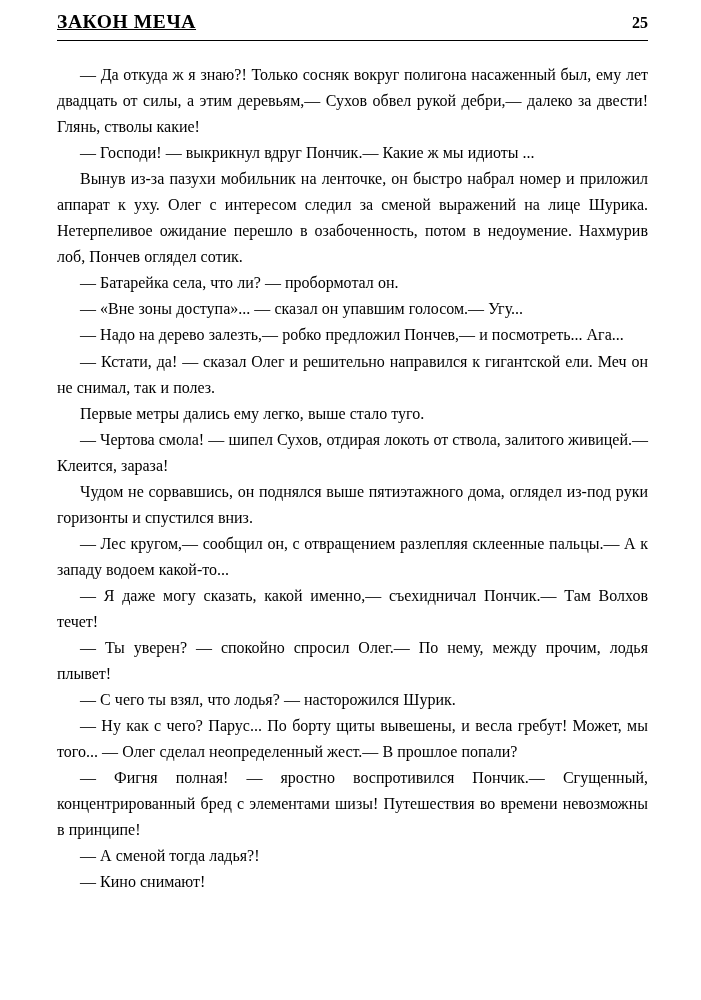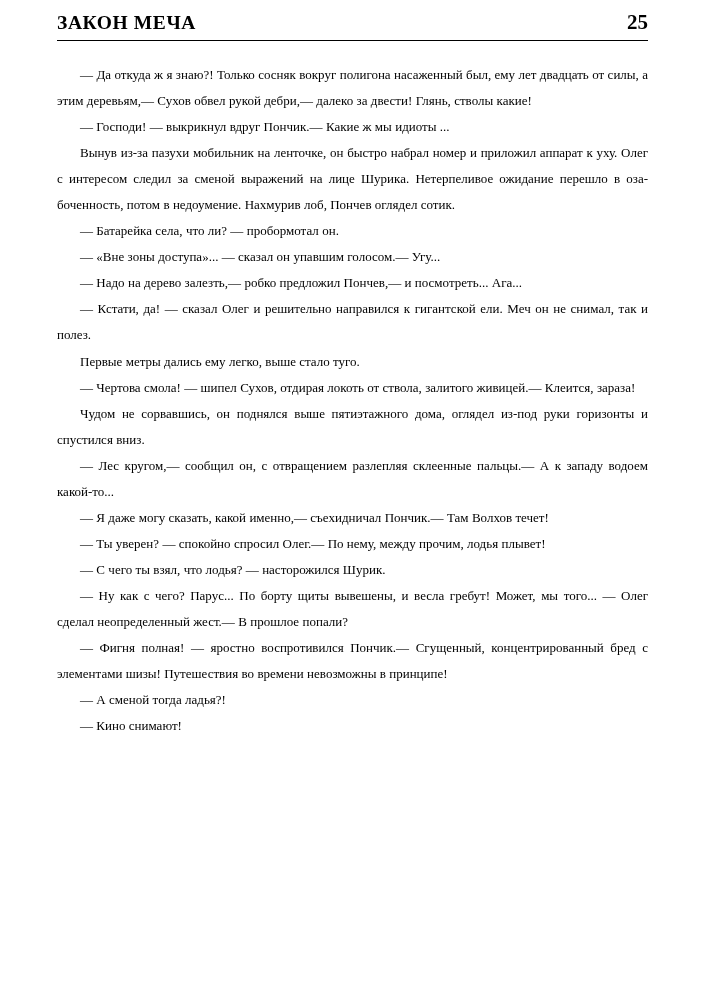--- a/index.html
+++ b/index.html
@@ -33,46 +33,47 @@
     align-items: baseline;
     justify-content: space-between;
   }
   .head-title {
     font-family: "Liberation Serif", "DejaVu Serif", serif;
     font-weight: bold;
     font-size: 19.5px;
     letter-spacing: 0.6px;
     line-height: 1;
     white-space: nowrap;
+    text-decoration: underline;
   }
   .head-folio {
     font-family: "Liberation Serif", "DejaVu Serif", serif;
     font-weight: bold;
-    font-size: 21px;
+    font-size: 16px;
     line-height: 1;
   }
   .head-rule {
     position: absolute;
     left: 57px;
     top: 40px;
     width: 591px;
     height: 0;
     border-top: 1.6px solid #000000;
   }
 
   
   .textblock {
     position: absolute;
     left: 57px;
     top: 62px;
     width: 591px;
   }
   .para {
     margin: 0;
-    font-size: 13px;
+    font-size: 16px;
     line-height: 26.05px;
     text-align: justify;
     text-align-last: left;
     text-indent: 23px;
     hyphens: manual;
     word-spacing: 0.1px;
   }
 </style>
 </head>
 <body>

